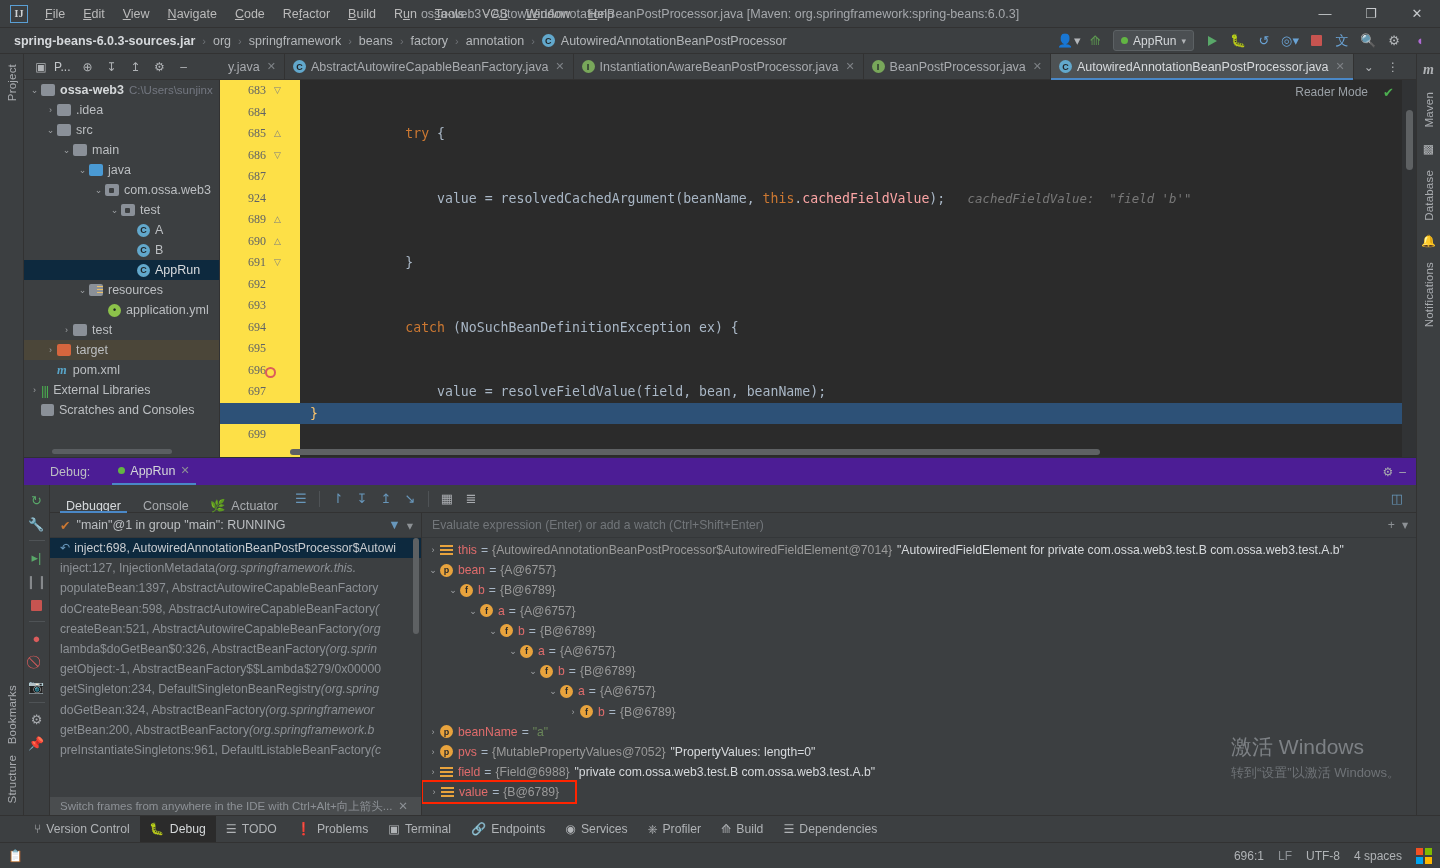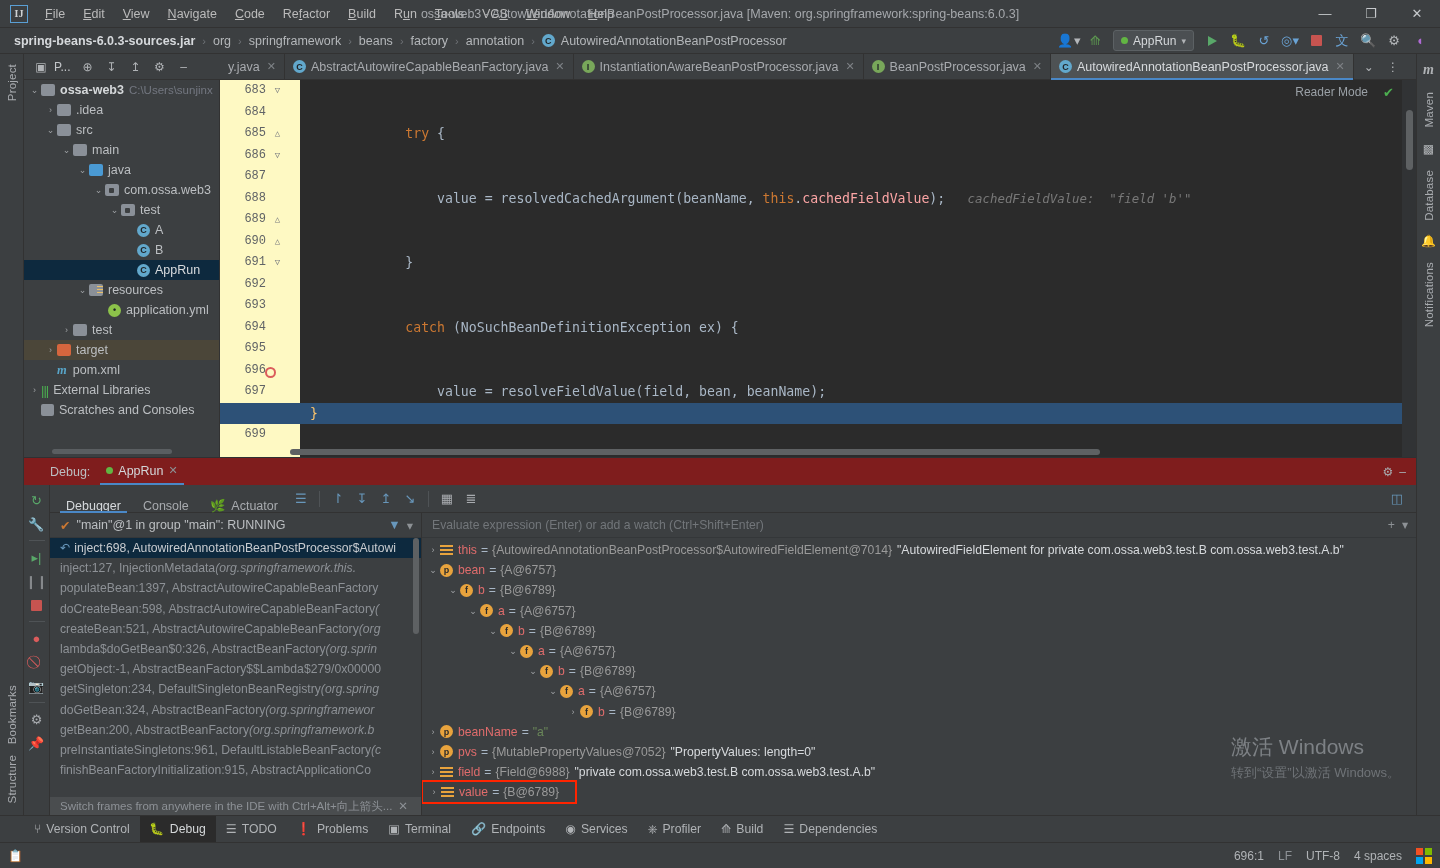--- a/index.html
+++ b/index.html
@@ -144,22 +144,22 @@
   .circ-blue{background:#62a8cc;}
   .mvn { color:#58a5c9; font-style: italic; font-weight: bold; margin-right:6px; font-family:"Liberation Serif",serif; flex:0 0 auto;}
   .libico { color:#4caf50; margin-right:5px; letter-spacing:-1px; font-size:13px; }
   .scratchico{ width:13px;height:12px;margin-right:5px;background:#8a9098;border-radius:2px;flex:0 0 13px;}
   .tree-hscroll { position:absolute; left:28px; bottom:3px; width:120px; height:5px; background:#5a5e61; border-radius:3px;}
 
   
   .editor { flex: 1 1 auto; background: #2b2b2b; position: relative; overflow: hidden; min-width: 0; }
   .gutter-wrap { position: absolute; inset: 0; display: flex; }
   .gutter {
-    width: 80px; flex: 0 0 80px; background: #fef9c3; position: relative;
-    font-family: Liberation Mono, monospace; font-size: 12px; color: #606366;
+    width: 80px; flex: 0 0 80px; background: #fde047; position: relative;
+    font-family: Liberation Serif, serif; font-size: 12px; color: #606366;
   }
   .gline { height: 21.5px; line-height: 21.5px; text-align: right; padding-right: 34px; }
   .foldmark { position: absolute; left: 52px; width: 11px; text-align:center; color:#7a7d80; font-size:9px; }
   .bp { position:absolute; left:45px; width:11px;height:11px;border-radius:50%;border:2px solid #db5c5c; }
   .codearea {
     flex: 1 1 auto; position: relative; font-family: "DejaVu Sans Mono", monospace;
     font-size: 13.2px; line-height: 21.5px; padding-left: 10px; padding-top: 0;
     white-space: pre; overflow: hidden;
   }
   .cline { height: 21.5px; white-space: pre; position: relative; }
@@ -176,22 +176,22 @@
   }
   .ed-check { position:absolute; right:22px; top:5px; color:#4caf50; font-size:13px;}
   .ed-scroll-v { position:absolute; right:3px; top:30px; width:7px; height:60px; background:#5e6163; border-radius:4px;}
   .ed-scroll-h { position:absolute; left:70px; bottom:2px; width:810px; height:6px; background:#5e6163; border-radius:4px;}
   .ed-right-strip { position:absolute; right:0; top:0; bottom:0; width:14px; background:#313335; }
 
   
   .debugpanel { flex: 0 0 358px; display: flex; flex-direction: column; background: #3c3f41;
     border-top: 1px solid #2e3133; }
   .dbg-title {
-    height: 27px; flex:0 0 27px; display: flex; align-items: center; padding-left: 26px; gap: 10px;
-    background: #7f1d1d;
+    height: 27px; flex:0 0 27px; display: flex; align-items: center; padding-left: 26px; gap: 22px;
+    background: #4c1d95;
   }
   .dbg-title .lbl { font-size: 12.5px; color: #bcbfc2; }
   .dbg-runtab {
     display:flex; align-items:center; gap:5px; font-size:12.5px; color:#d3d6d9;
     border-bottom: 2px solid #4a88c7; height: 27px; padding: 0 6px;
   }
   .dbg-title-right { margin-left:auto; display:flex; gap:6px; padding-right:10px; }
 
   .dbg-body { flex: 1 1 auto; display: flex; min-height: 0; }
   .dbg-leftbar {
@@ -474,21 +474,21 @@
         </div>
 
         <div class="editor">
           <div class="gutter-wrap">
             <div class="gutter">
               <div class="gline">683</div>
               <div class="gline">684</div>
               <div class="gline">685</div>
               <div class="gline">686</div>
               <div class="gline">687</div>
-              <div class="gline">688</div>
+              <div class="gline">924</div>
               <div class="gline">689</div>
               <div class="gline">690</div>
               <div class="gline">691</div>
               <div class="gline">692</div>
               <div class="gline">693</div>
               <div class="gline">694</div>
               <div class="gline">695</div>
               <div class="gline">696</div>
               <div class="gline">697</div>
               <div class="gline">698</div>
@@ -638,23 +638,20 @@
                       <span class="ital">(org.springframewor</span>
                     </div>
                   <div class="frame">
                       <span>getBean:200, AbstractBeanFactory </span>
                       <span class="ital">(org.springframework.b</span>
                     </div>
                   <div class="frame">
                       <span>preInstantiateSingletons:961, DefaultListableBeanFactory </span>
                       <span class="ital">(c</span>
                     </div>
-                  <div class="frame">
-                      <span>finishBeanFactoryInitialization:915, AbstractApplicationCo</span>
-                    </div>
                   <div class="frame-scroll"></div>
                 </div>
                 <div class="frames-footer">
                   <span>Switch frames from anywhere in the IDE with Ctrl+Alt+向上箭头...</span>
                   <span style="margin-left:6px;color:#8d9196;">✕</span>
                 </div>
               </div>
 
               <div class="vars">
                 <div class="evalbar">

